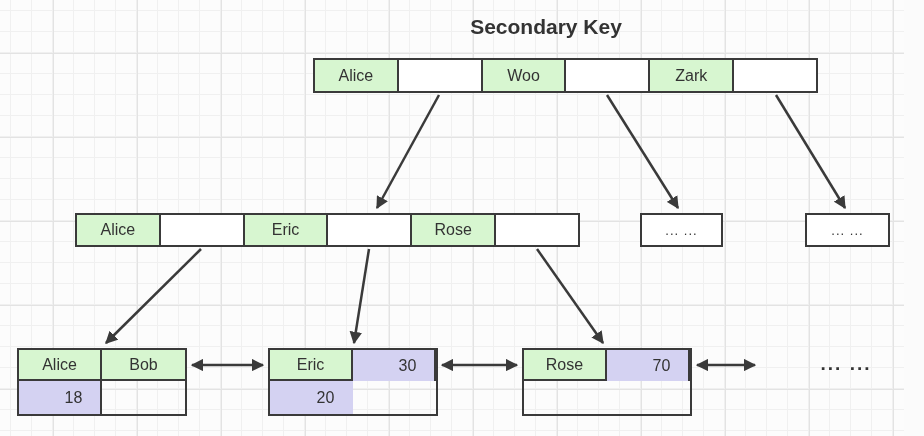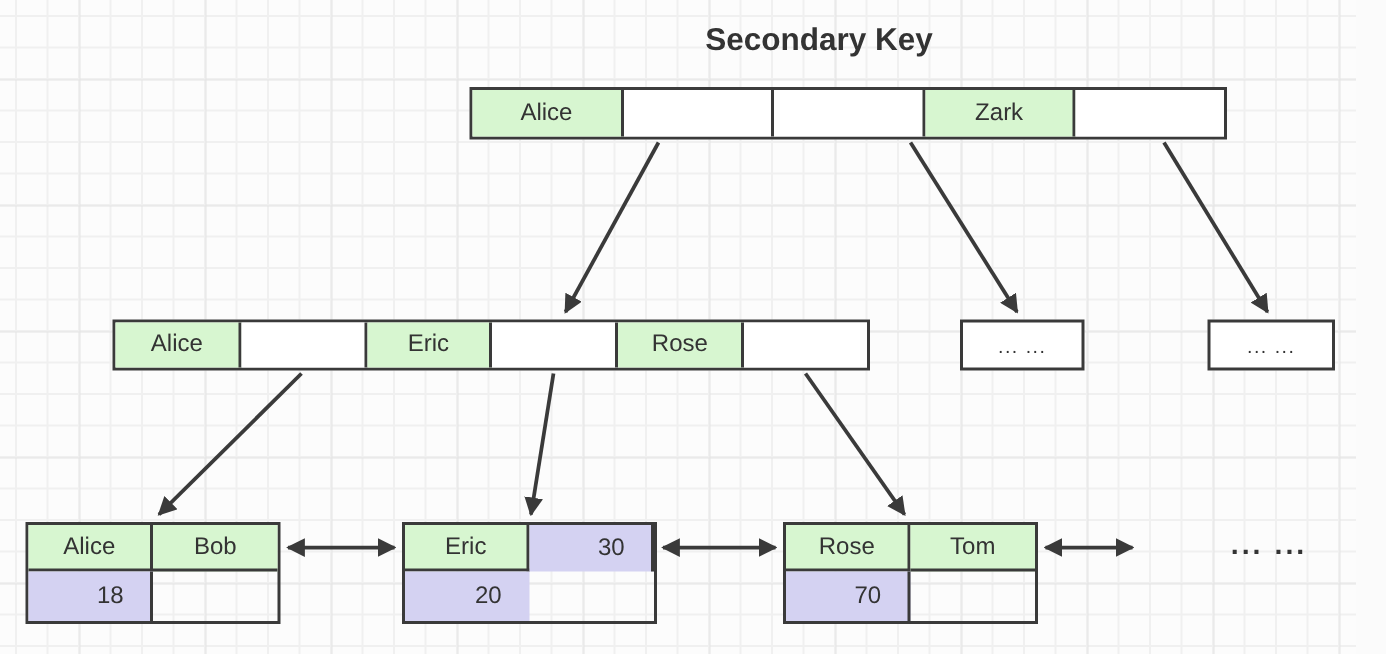--- a/index.html
+++ b/index.html
@@ -108,20 +108,21 @@
 </head>
 <body>
 
 <div id="canvas">
 
   <div class="title">Secondary Key</div>
 
   <div class="node" style="left:313px; top:58px; width:505px; height:35px;">
     <div class="cell key">Alice</div>
     <div class="cell ptr"></div>
+    <div class="cell key">Woo</div>
     <div class="cell ptr"></div>
     <div class="cell key">Zark</div>
     <div class="cell ptr"></div>
   </div>
 
   <div class="node" style="left:75px; top:213px; width:505px; height:34px;">
     <div class="cell key">Alice</div>
     <div class="cell ptr"></div>
     <div class="cell key">Eric</div>
     <div class="cell ptr"></div>
@@ -139,21 +140,20 @@
   </div>
 
   <div class="leaf" style="left:268px; top:348px;">
     <div class="lcell k c1">Eric</div>
     <div class="lcell v c1">30</div>
     <div class="lcell v">20</div>
   </div>
 
   <div class="leaf" style="left:522px; top:348px;">
     <div class="lcell k c1">Rose</div>
-    <div class="lcell k">Tom</div>
     <div class="lcell v c1">70</div>
   </div>
 
   <div class="leaf-ellipsis">... ...</div>
 
   <svg id="arrow-layer" viewBox="0 0 924 436">
     <defs>
       <marker id="ah" viewBox="0 0 10 10" refX="9" refY="5" markerWidth="5" markerHeight="5" orient="auto-start-reverse">
         <path d="M0,0 L10,5 L0,10 z" fill="#3a3a3a"></path>
       </marker>

